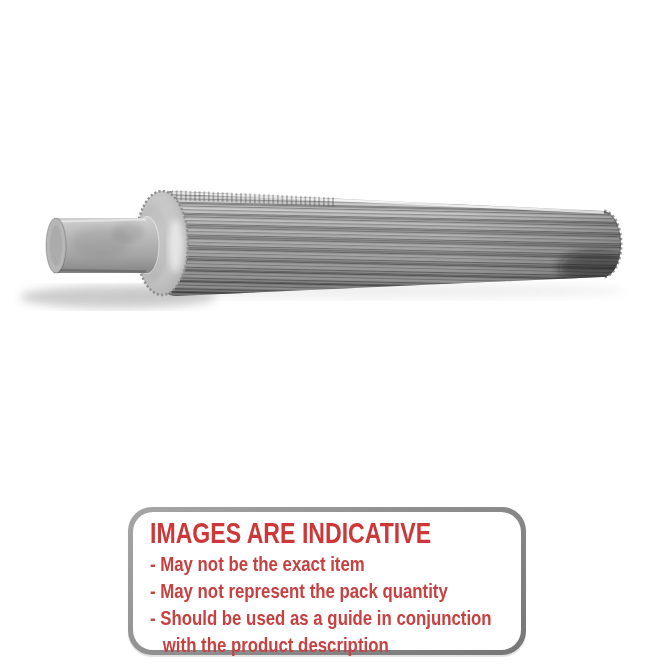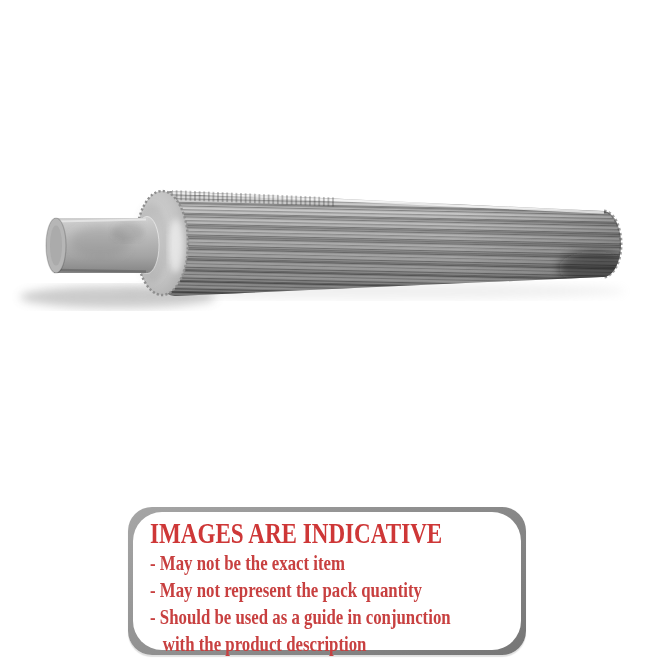--- a/index.html
+++ b/index.html
@@ -10,22 +10,22 @@
   }
   .stage{position:absolute;inset:0;}
   .photo-svg{position:absolute;left:0;top:0;}
   .disclaimer-outer{
     position:absolute;left:128px;top:507px;width:398px;height:148px;
     box-sizing:border-box;border-radius:24px;padding:5px;
     background:linear-gradient(150deg,#a6a6a6 0%,#8f8f8f 45%,#767676 100%);
     box-shadow:0 2px 1px rgba(0,0,0,0.12);
   }
   .disclaimer-inner{
-    width:100%;height:100%;box-sizing:border-box;border-radius:29px;
-    background:#ffffff;padding:4px 8px 0 17px;overflow:visible;font-family:Liberation Serif, serif;
+    width:100%;height:100%;box-sizing:border-box;border-radius:20px;
+    background:#ffffff;padding:4px 8px 0 17px;overflow:visible;
   }
   .disclaimer-title{
     margin:0;color:#ce3737;font-weight:bold;font-size:30px;line-height:34px;
     transform:scaleX(0.77);transform-origin:left center;white-space:nowrap;
     letter-spacing:0px;
   }
   .disclaimer-line{
     margin:0;color:#c84040;font-weight:bold;font-size:21px;line-height:27px;
     transform:scaleX(0.80);transform-origin:left center;white-space:nowrap;
   }

